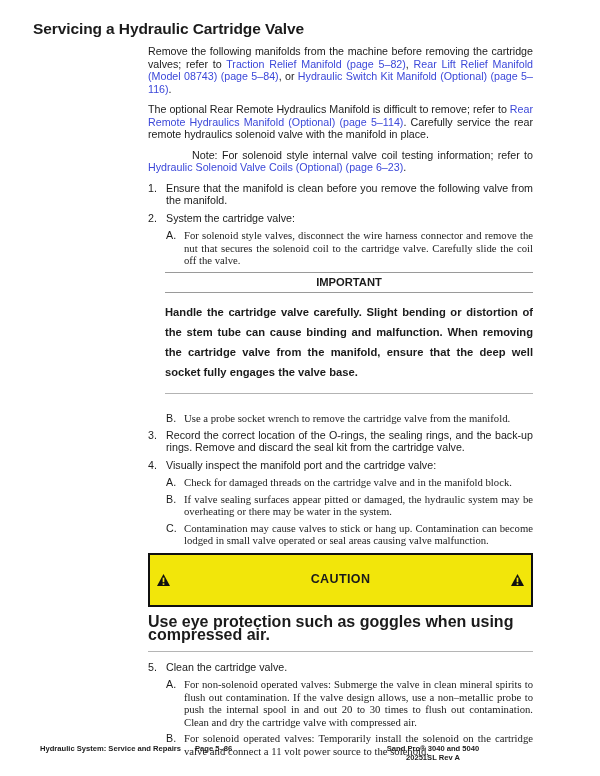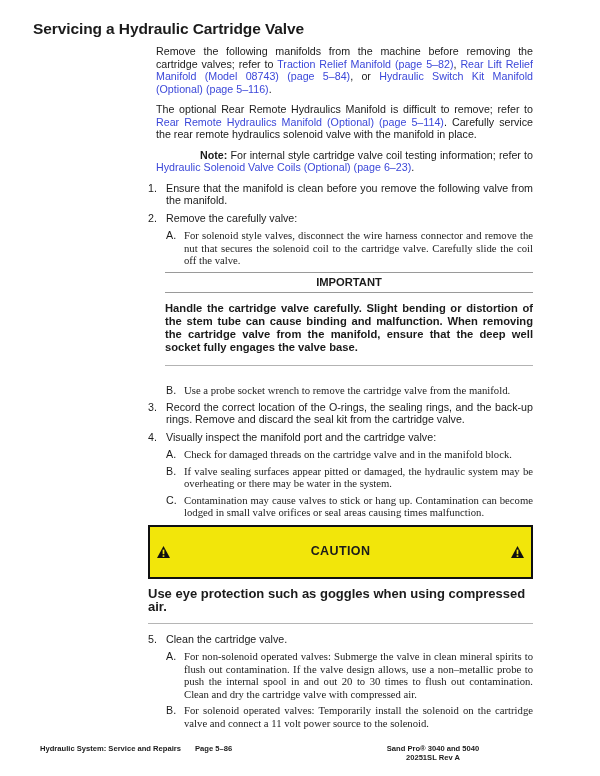--- a/index.html
+++ b/index.html
@@ -1,69 +1,69 @@
 <!DOCTYPE html>
 <html style="--link-color: #3c48d9; --caution-bg: #f2e60a;"><head>
 <meta charset="utf-8">
 <style>
   html,body{margin:0;padding:0;background:#ffffff;}
   body{font-family:"Liberation Sans","DejaVu Sans",sans-serif;color:#1b1b1b;
        -webkit-font-smoothing:antialiased;}
   .page{position:relative;width:600px;height:776px;background:#fff;overflow:hidden;}
   .title{margin:20px 0 7px 33px;font-size:15.5px;font-weight:bold;letter-spacing:-0.1px;}
   .content{margin-left:148px;width:385px;font-size:10.7px;line-height:12.5px;}
-  .para{margin:0 0 8px 8px;text-align:justify;}
-  .b{font-weight:bold;padding-left:44px;}
+  .para{margin:0 0 8px 0;text-align:justify;}
+  .b{font-weight:normal;padding-left:44px;}
   .link{color:var(--link-color,#3c48d9);cursor:pointer;}
   .num-item{display:flex;margin:0 0 5px 0;}
   .num-item .num{width:18px;flex:0 0 18px;}
   .num-item .itext{flex:1;text-align:justify;}
   .sub-item{display:flex;margin:0 0 4px 18px;}
   .sub-item .num{width:18px;flex:0 0 18px;}
   .sub-item .itext{flex:1;text-align:justify;font-family:Liberation Serif, serif;}
   .important{margin:5px 0 9px 17px;}
   .imp-rule{border:0;border-top:1px solid #9a9a9a;margin:0;}
   .imp-head{text-align:center;font-weight:bold;font-size:11.2px;padding:3px 0 4px 0;}
-  .imp-body{font-weight:bold;font-size:11.2px;line-height:13px;margin-top:9px;text-align:justify;}
+  .imp-body{font-weight:bold;font-size:11.2px;line-height:20px;margin-top:9px;text-align:justify;}
   .imp-bottom{border:0;border-top:1px solid #b3b3b3;margin:11px 0 0 0;}
   .spacer-after-important{height:9px;}
   .caution{display:flex;align-items:center;background:var(--caution-bg,#f2e60a);
            border:2px solid #101010;height:18px;padding:16px 7px;margin:6px 0 8px 0;}
   .caution-label{flex:1;text-align:center;font-weight:bold;font-size:12.5px;letter-spacing:0.4px;}
   .warn-icon{display:inline-flex;width:13px;height:12px;}
-  .bold-line{font-weight:bold;font-size:13px;line-height:13px;margin:0 0 10px 0;}
+  .bold-line{font-weight:bold;font-size:16px;line-height:13px;margin:0 0 10px 0;}
   .gray-rule{border:0;border-top:1px solid #b5b5b5;margin:0 0 9px 0;}
   .note-indent{margin-left:17px;margin-bottom:2px;}
   .footer{position:absolute;top:744px;left:0;width:600px;font-size:7.6px;
           font-weight:bold;line-height:9px;}
   .footer-left{position:absolute;left:40px;top:0;}
   .footer-center{position:absolute;left:195px;top:0;width:100px;text-align:left;}
   .footer-right{position:absolute;right:67px;top:0;text-align:center;width:200px;}
 </style>
 </head>
 <body>
 
 <div class="page">
 
   <h1 class="title">Servicing a Hydraulic Cartridge Valve</h1>
 
   <div class="content">
 
     <p class="para"><span>Remove the following manifolds from the machine before removing the cartridge valves; refer to </span><span class="link">Traction Relief Manifold (page 5–82)</span><span>, </span><span class="link">Rear Lift Relief Manifold (Model 08743) (page 5–84)</span><span>, or </span><span class="link">Hydraulic Switch Kit Manifold (Optional) (page 5–116)</span><span>.</span></p>
     <p class="para"><span>The optional Rear Remote Hydraulics Manifold is difficult to remove; refer to </span><span class="link">Rear Remote Hydraulics Manifold (Optional) (page 5–114)</span><span>. Carefully service the rear remote hydraulics solenoid valve with the manifold in place.</span></p>
-    <p class="para"><span class="b">Note:</span><span> For internal style cartridge valve coil testing information; refer to </span><span class="link">Hydraulic Solenoid Valve Coils (Optional) (page 6–23)</span><span>.</span></p>
+    <p class="para"><span class="b">Note:</span><span> For solenoid style internal valve coil testing information; refer to </span><span class="link">Hydraulic Solenoid Valve Coils (Optional) (page 6–23)</span><span>.</span></p>
 
     <div class="num-item">
       <span class="num">1.</span>
       <span class="itext">Ensure that the manifold is clean before you remove the following valve from the manifold.</span>
     </div>
 
     <div class="num-item">
       <span class="num">2.</span>
-      <span class="itext">Remove the carefully valve:</span>
+      <span class="itext">System the cartridge valve:</span>
     </div>
 
     <div class="sub-item">
       <span class="num">A.</span>
       <span class="itext">For solenoid style valves, disconnect the wire harness connector and remove the nut that secures the solenoid coil to the cartridge valve. Carefully slide the coil off the valve.</span>
     </div>
 
     <div class="important">
       <hr class="imp-rule">
       <div class="imp-head">IMPORTANT</div>
@@ -93,21 +93,21 @@
       <span class="itext">Check for damaged threads on the cartridge valve and in the manifold block.</span>
     </div>
 
     <div class="sub-item">
       <span class="num">B.</span>
       <span class="itext">If valve sealing surfaces appear pitted or damaged, the hydraulic system may be overheating or there may be water in the system.</span>
     </div>
 
     <div class="sub-item">
       <span class="num">C.</span>
-      <span class="itext">Contamination may cause valves to stick or hang up. Contamination can become lodged in small valve orifices or seal areas causing times malfunction.</span>
+      <span class="itext">Contamination may cause valves to stick or hang up. Contamination can become lodged in small valve operated or seal areas causing valve malfunction.</span>
     </div>
 
     <div class="caution">
       <span class="warn-icon">
         <svg width="13" height="12" viewBox="0 0 13 12" aria-hidden="true">
           <path d="M6.5 0 L13 12 H0 Z" fill="#101010"></path>
           <rect x="5.65" y="3.6" width="1.7" height="4.6" fill="#f2e60a"></rect>
           <rect x="5.65" y="9.3" width="1.7" height="1.6" fill="#f2e60a"></rect>
         </svg>
       </span>

